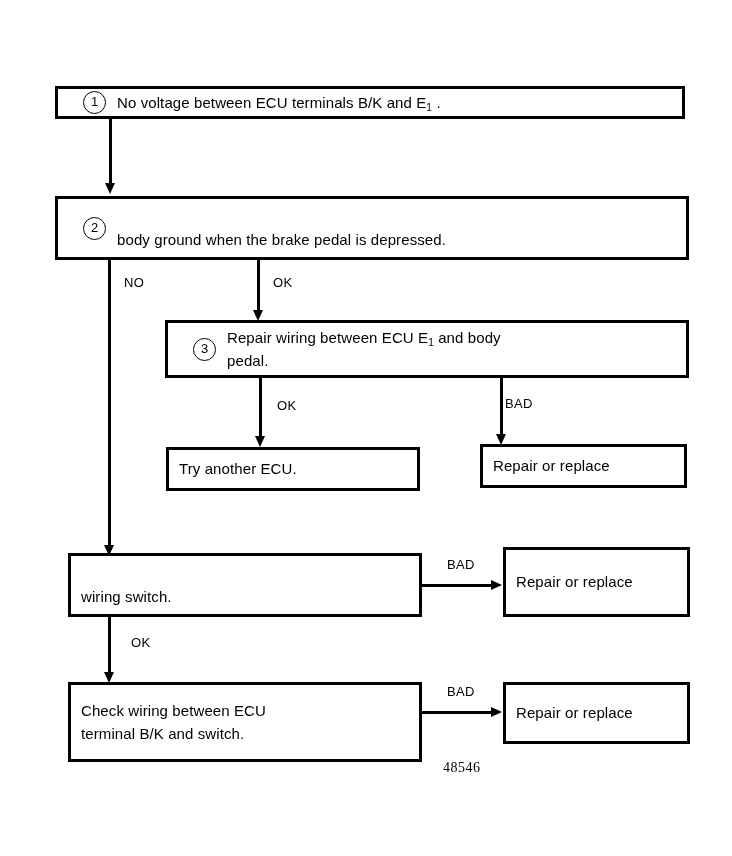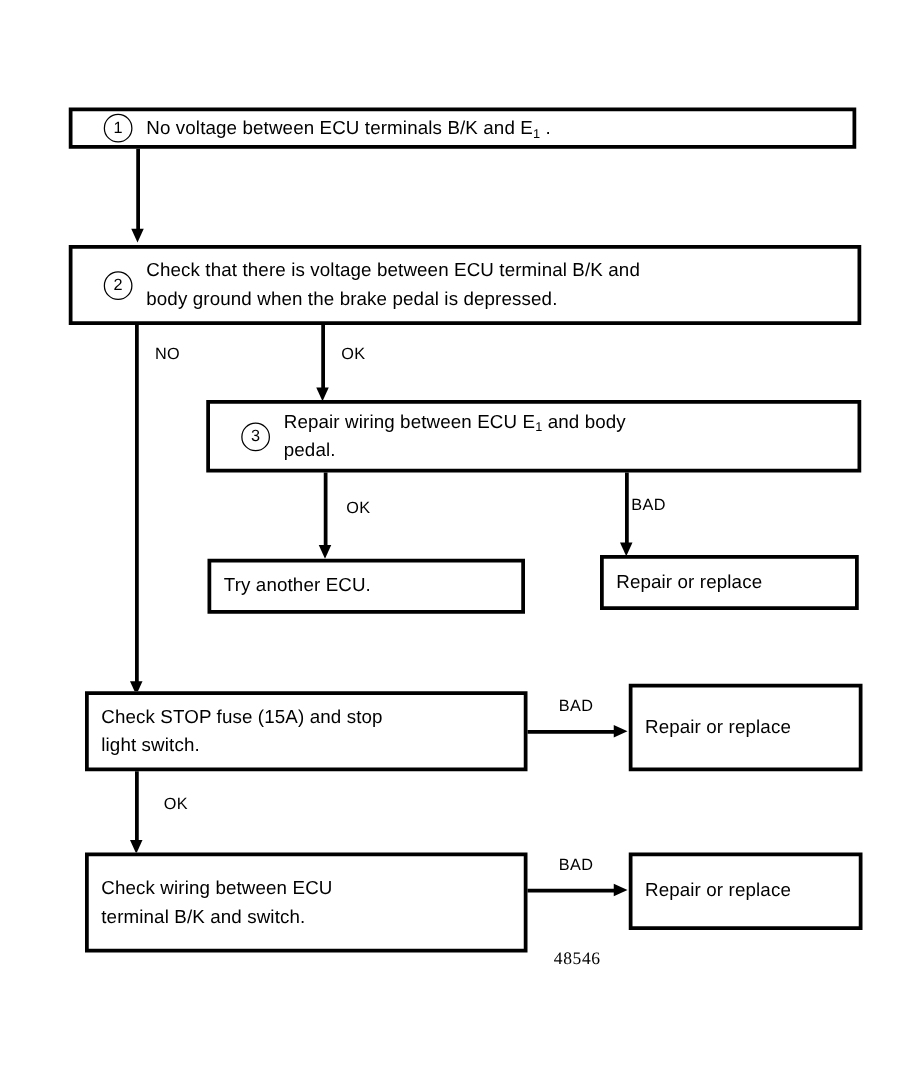--- a/index.html
+++ b/index.html
@@ -141,21 +141,21 @@
   </div>
 
   <div class="vline" style="left:109px; top:119px; height:65px;"></div>
   <div class="arrowdown" style="left:105px; top:183px;"></div>
 
   <div class="box center" style="left:55px; top:196px; width:634px; height:64px;">
     <div class="body">
       <span class="marker-wrap">
         <span class="marker">2</span>
       </span>
-      <span class="txt"><span>Check that there is voltage between ECU terminal B/K and</span><br><span>body ground when the brake pedal is depressed.</span></span>
+      <span class="txt"><br><span>body ground when the brake pedal is depressed.</span></span>
     </div>
   </div>
 
   <div class="vline" style="left:108px; top:260px; height:287px;"></div>
   <div class="arrowdown" style="left:104px; top:545px;"></div>
   <div class="elabel" style="left:124px; top:275px;">NO</div>
 
   <div class="vline" style="left:257px; top:260px; height:52px;"></div>
   <div class="arrowdown" style="left:253px; top:310px;"></div>
   <div class="elabel" style="left:273px; top:275px;">OK</div>
@@ -184,21 +184,21 @@
   </div>
 
   <div class="box result" style="left:480px; top:444px; width:207px; height:44px;">
     <div class="body">
       <span class="txt">Repair or replace</span>
     </div>
   </div>
 
   <div class="box result" style="left:68px; top:553px; width:354px; height:64px;">
     <div class="body">
-      <span class="txt"><span>Check STOP fuse (15A) and stop</span><br><span>light switch.</span></span>
+      <span class="txt"><br><span>wiring switch.</span></span>
     </div>
   </div>
 
   <div class="hline" style="left:422px; top:584px; width:70px;"></div>
   <div class="arrowright" style="left:491px; top:580px;"></div>
   <div class="elabel" style="left:447px; top:557px;">BAD</div>
 
   <div class="box result" style="left:503px; top:547px; width:187px; height:70px;">
     <div class="body">
       <span class="txt">Repair or replace</span>

